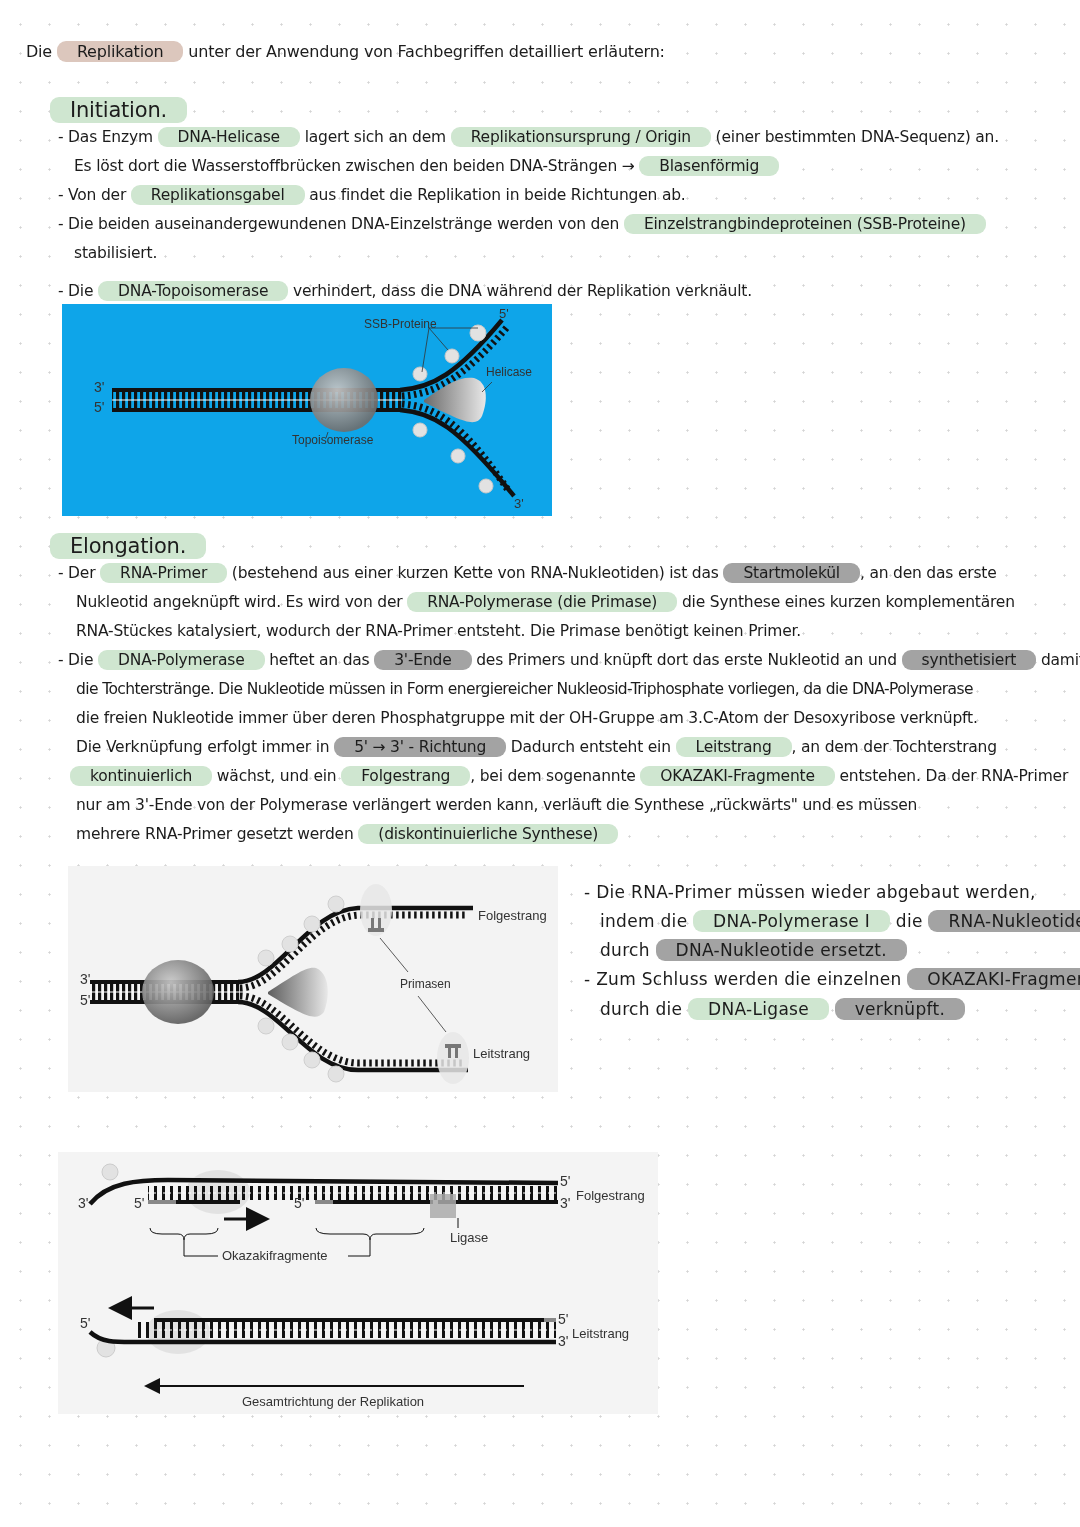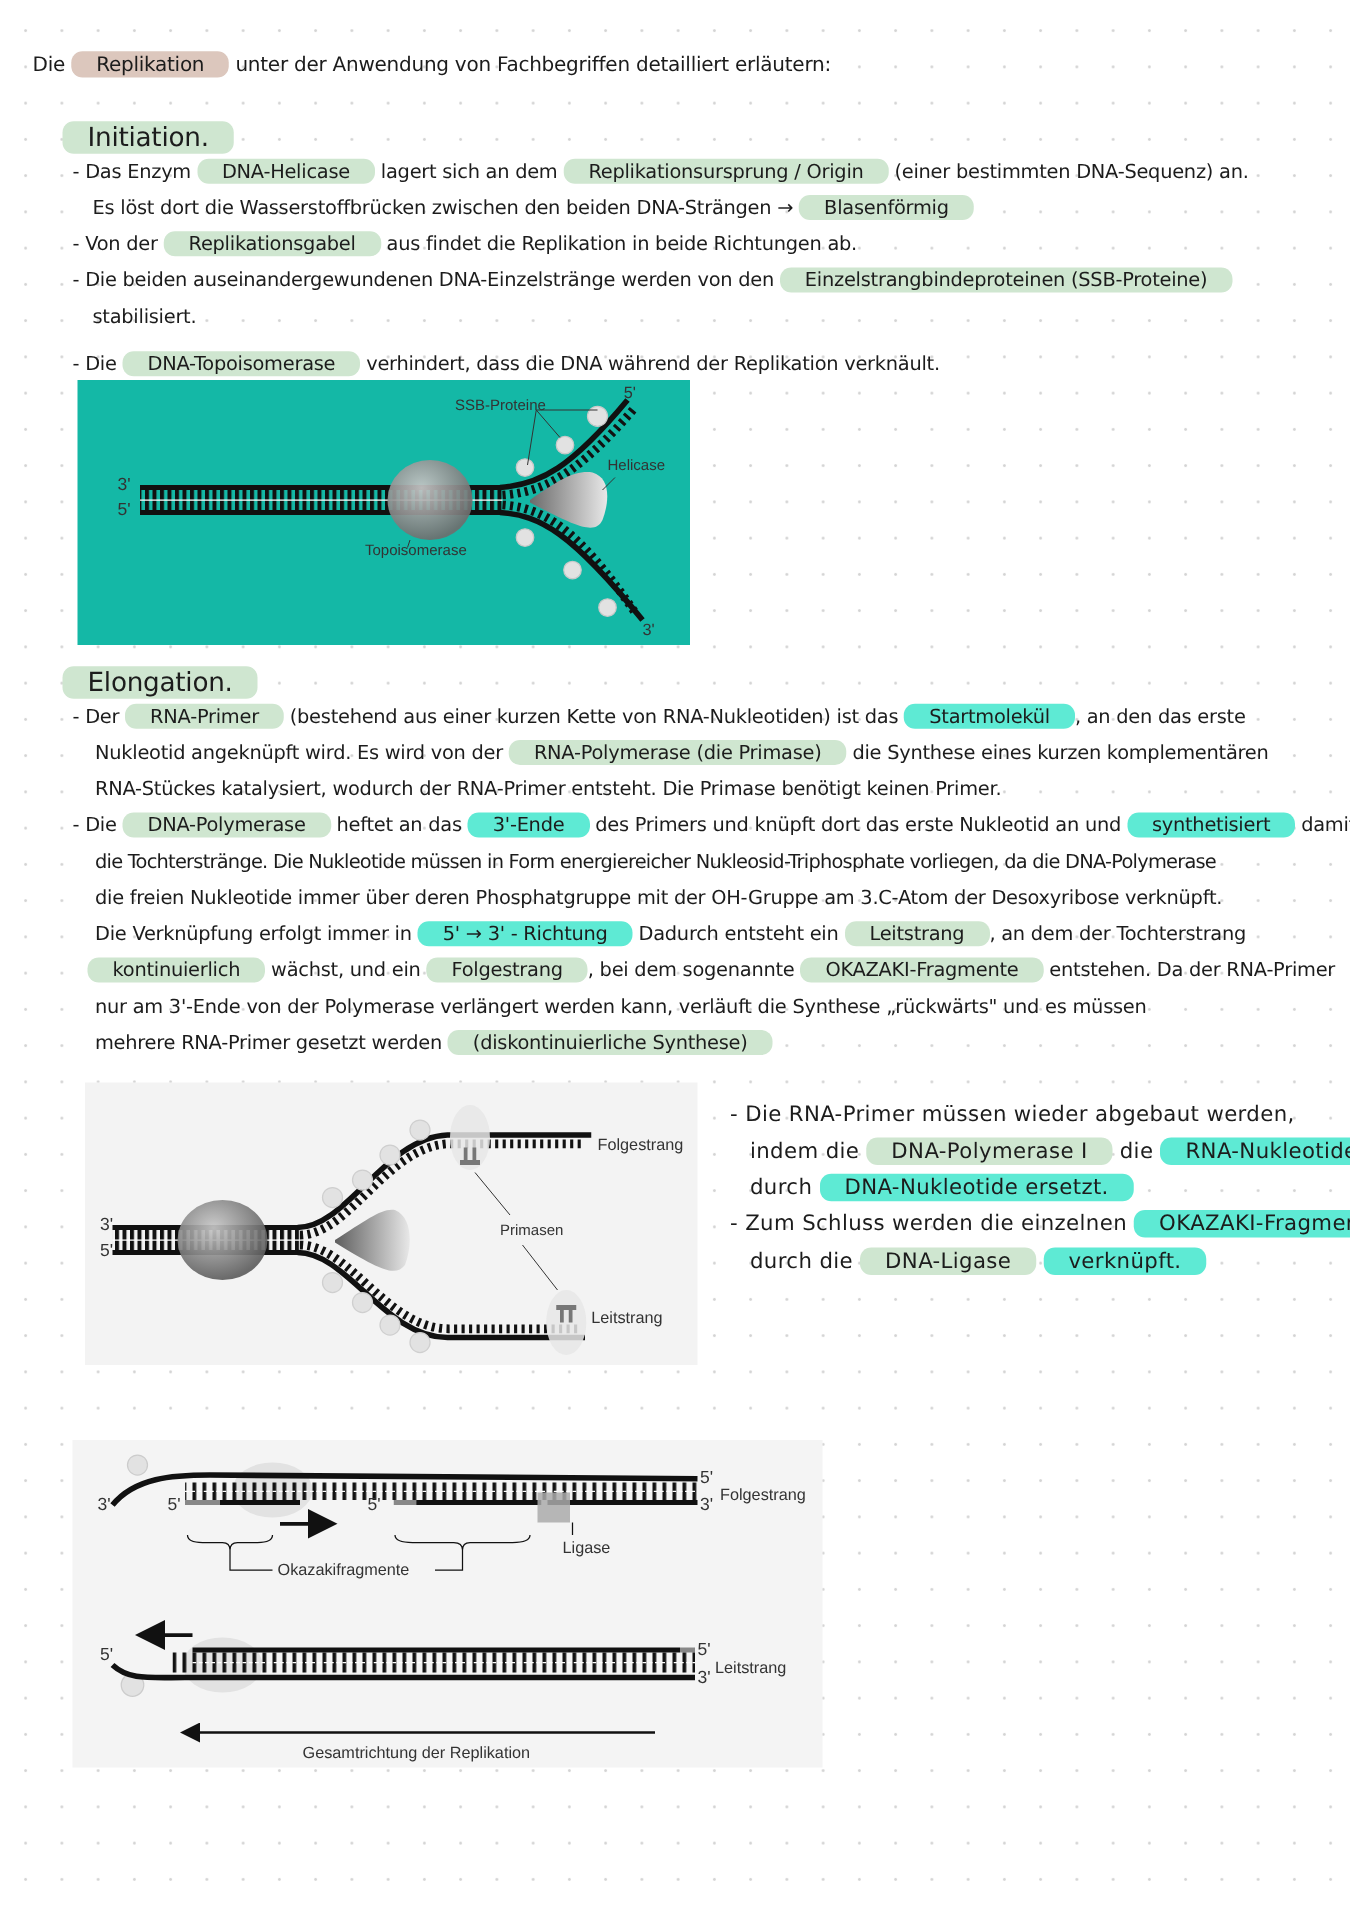--- a/index.html
+++ b/index.html
@@ -9,21 +9,21 @@
     background-image: radial-gradient(circle, #d4d4d4 0.9px, transparent 1.3px);
     background-size: 29px 29px;
     background-position: 6px 10px;
     font-family: "DejaVu Sans", sans-serif;
     color:#1c1c1c;
   }
   .line { position:absolute; white-space:nowrap; font-size:15.5px; letter-spacing:-0.2px; }
   .title { left:26px; top:42px; font-size:16px; }
   .hl { border-radius:9px; padding:1px 20px; }
   .g { background:#cfe6d0; }
-  .p { background:#5eead4; }
+  .p { background:#a3a3a3; }
   .b { background:#dcc7bd; }
   .sec { font-size:21px; }
   .fig { position:absolute; }
   .fig svg { display:block; }
   .lbl { font-family:"Liberation Sans", sans-serif; font-size:12px; fill:#333; }
   .right-col .line { font-size:17px; letter-spacing:0.3px; }
 </style>
 </head>
 <body>
 
@@ -38,21 +38,21 @@
 <div class="line" style="left:74px;top:157px;"><span>Es löst dort die Wasserstoffbrücken zwischen den beiden DNA-Strängen → </span><span class="hl g">Blasenförmig</span></div>
 
 <div class="line" style="left:58px;top:186px;"><span>- Von der </span><span class="hl g">Replikationsgabel</span><span> aus findet die Replikation in beide Richtungen ab.</span></div>
 
 <div class="line" style="left:58px;top:215px;"><span>- Die beiden auseinandergewundenen DNA-Einzelstränge werden von den </span><span class="hl g">Einzelstrangbindeproteinen (SSB-Proteine)</span></div>
 
 <div class="line" style="left:74px;top:244px;"><span>stabilisiert.</span></div>
 
 <div class="line" style="left:58px;top:282px;"><span>- Die </span><span class="hl g">DNA-Topoisomerase</span><span> verhindert, dass die DNA während der Replikation verknäult.</span></div>
 
-<div class="fig" style="left:62px;top:304px;width:490px;height:212px;background:#14b8a6;">
+<div class="fig" style="left:62px;top:304px;width:490px;height:212px;background:#0ea5e9;">
   <svg width="490" height="212" viewBox="0 0 490 212">
     <defs>
       <radialGradient id="topo1" cx="40%" cy="35%" r="65%">
           <stop offset="0" stop-color="#c8c8c8"></stop>
           <stop offset="1" stop-color="#6e6e6e"></stop>
         </radialGradient>
       <linearGradient id="heli1" x1="0" x2="1">
           <stop offset="0" stop-color="#6b6b6b"></stop>
           <stop offset="1" stop-color="#e8e8e8"></stop>
         </linearGradient>

